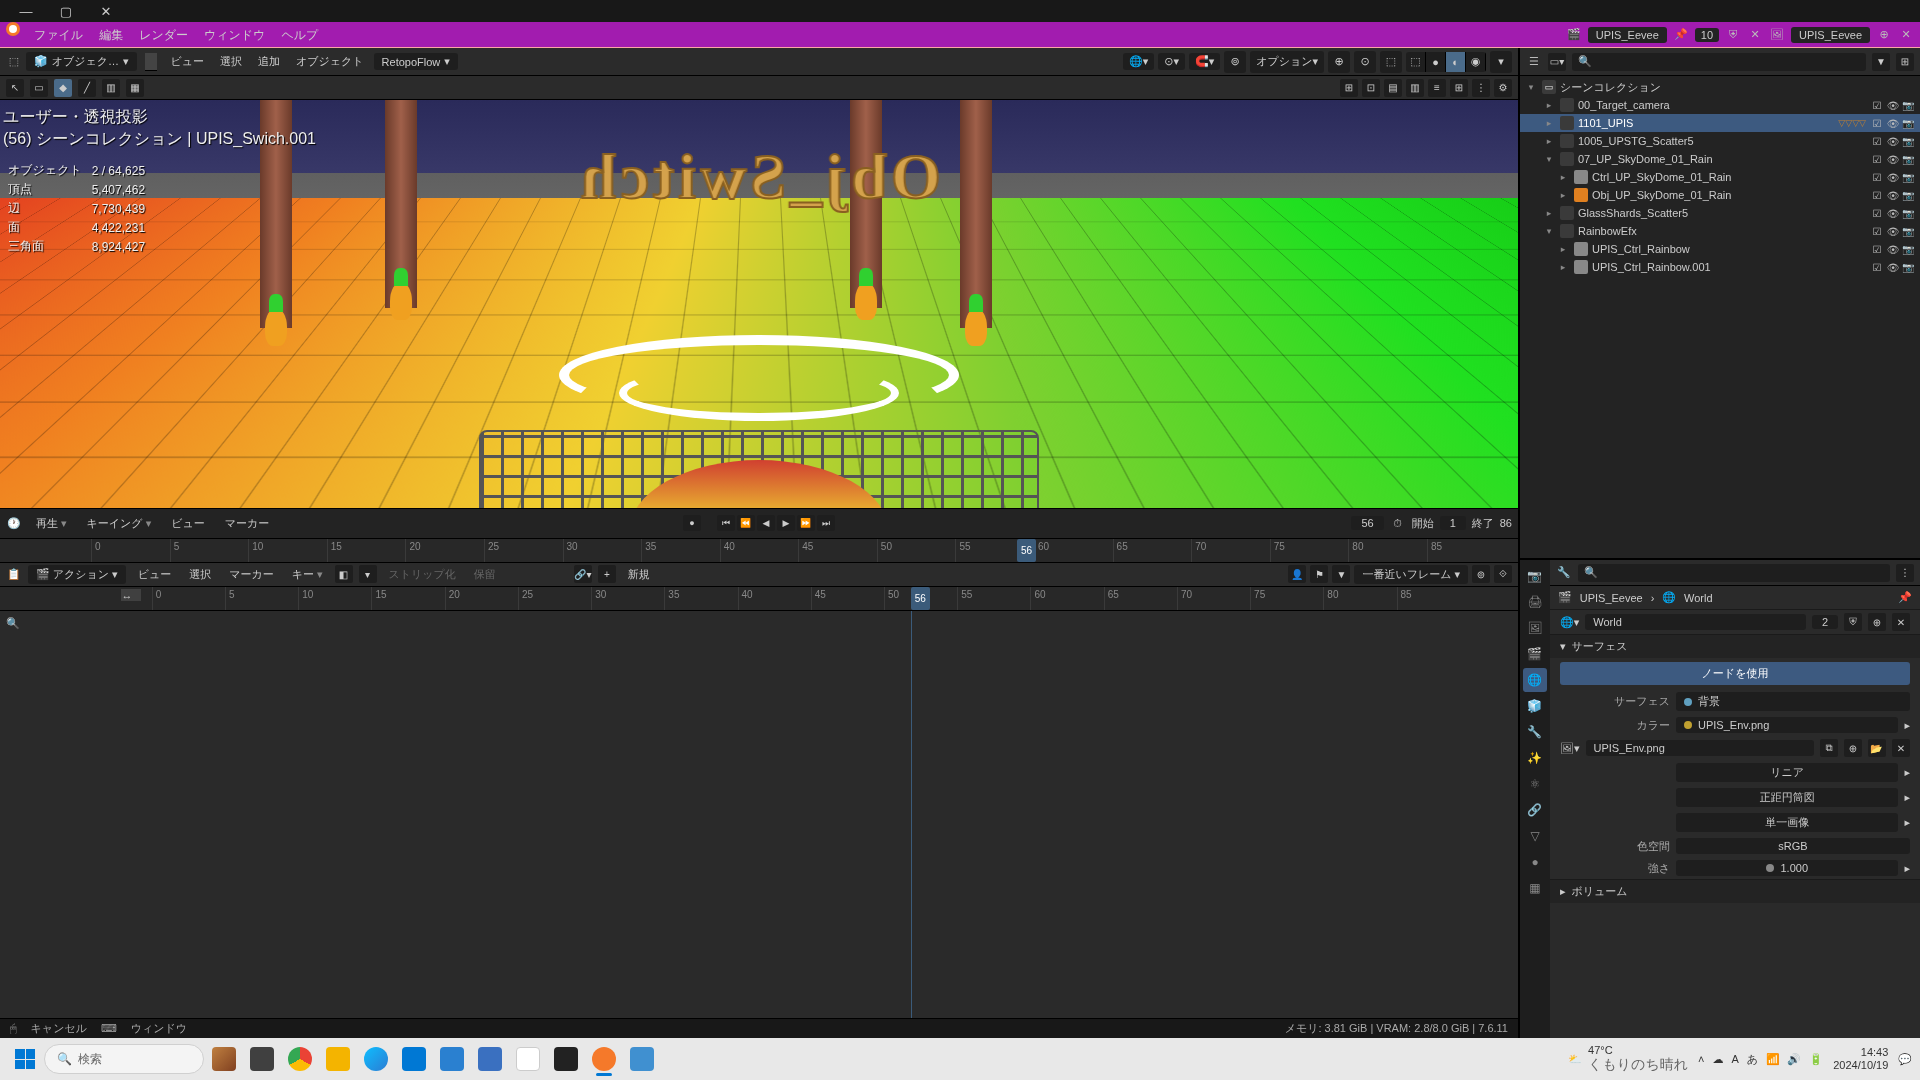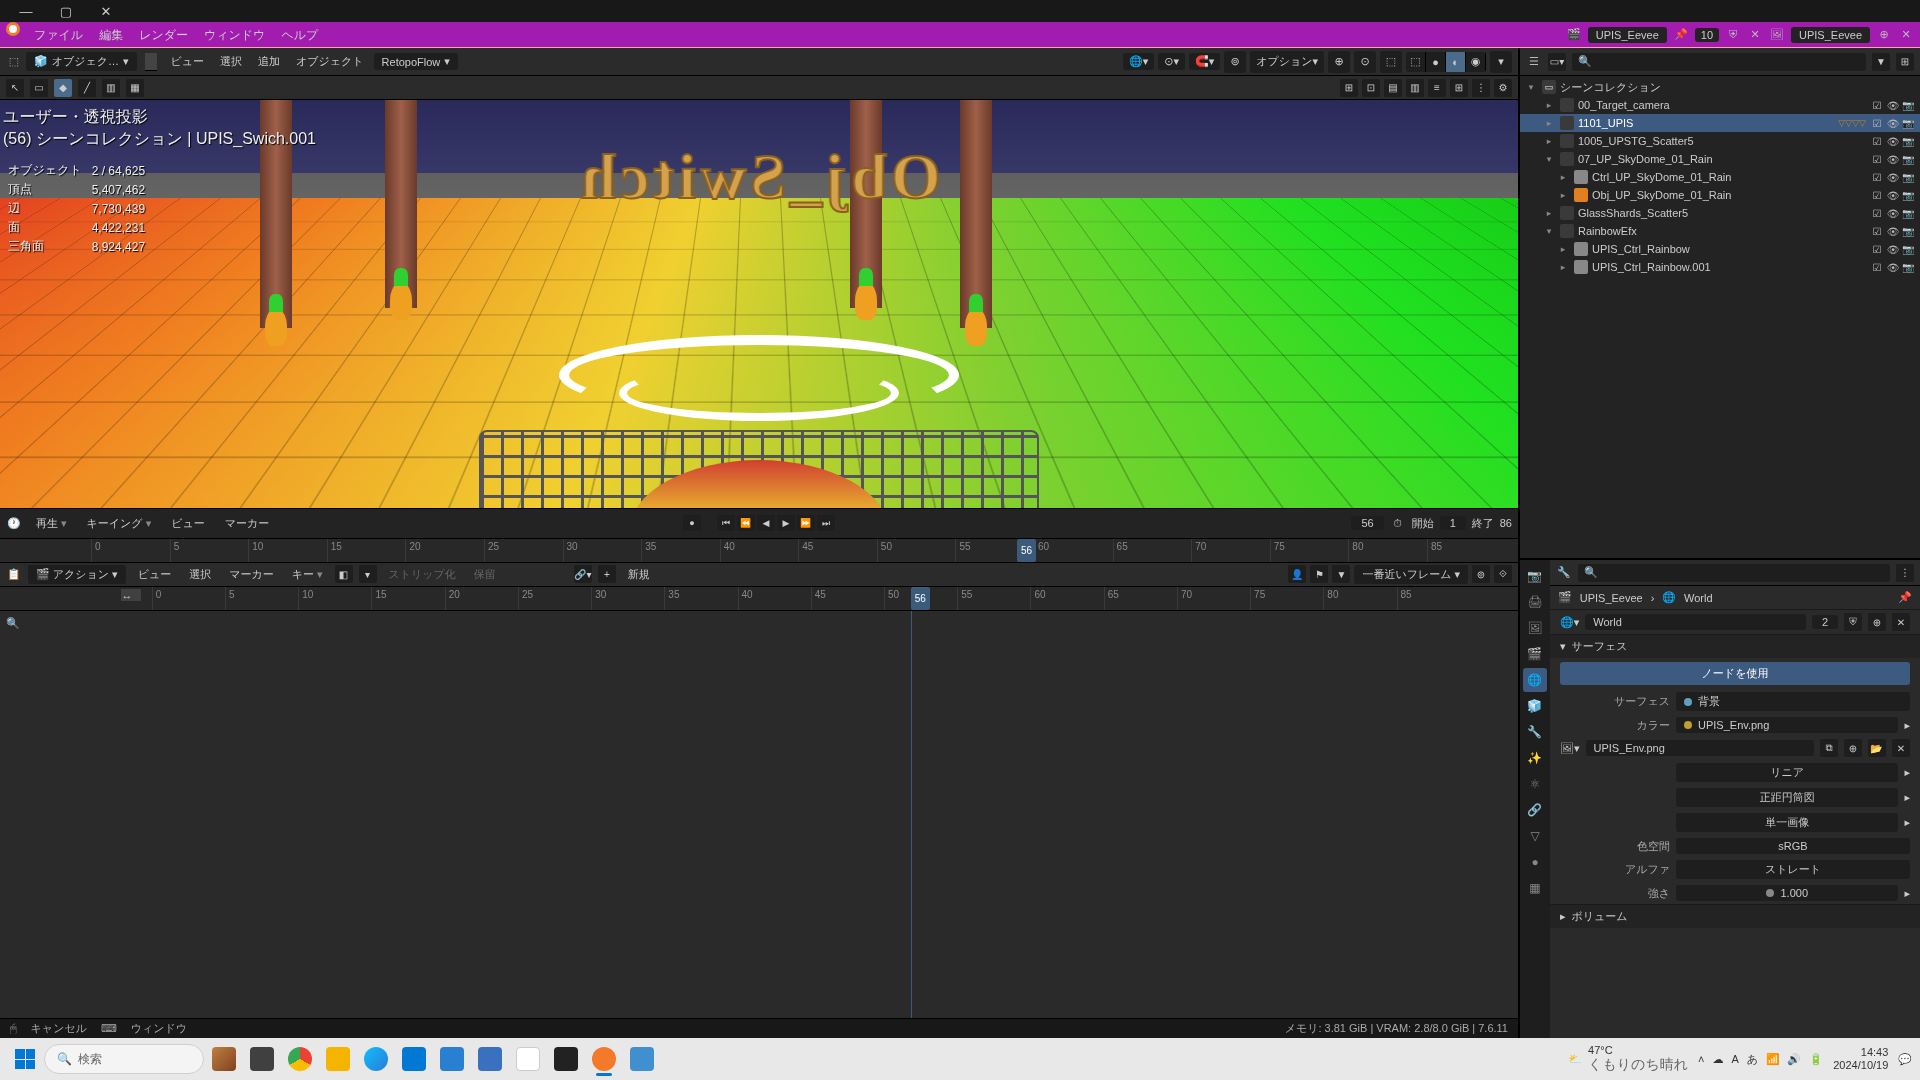--- a/index.html
+++ b/index.html
@@ -685,24 +685,20 @@
           <div class="prop-row">
               <span class="plabel"></span>
               <div class="pval center">単一画像</div>
               <span>▸</span>
             </div>
           <div class="prop-row">
               <span class="plabel">色空間</span>
               <div class="pval center">sRGB</div>
             </div>
           <div class="prop-row">
-              <span class="plabel">アルファ</span>
-              <div class="pval center">ストレート</div>
-            </div>
-          <div class="prop-row">
               <span class="plabel">強さ</span>
               <div class="pval center">
                 <span class="dot"></span>
                 <span>1.000</span>
               </div>
               <span>▸</span>
             </div>
         </div>
         <div class="prop-section">
           <div class="prop-sec-head">▸ <span>ボリューム</span></div>

